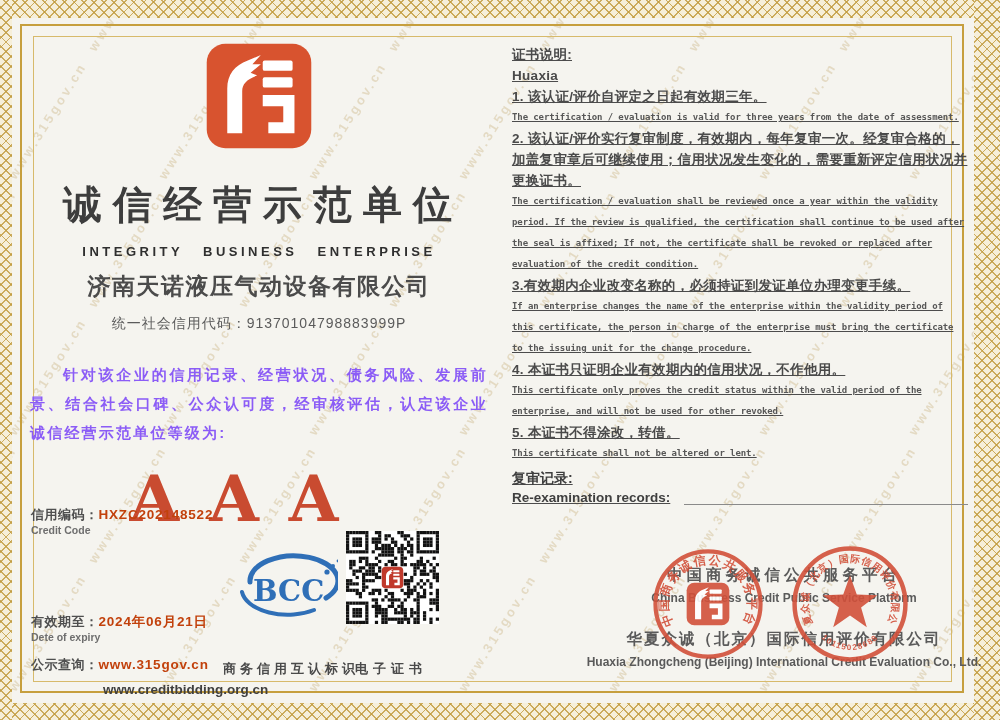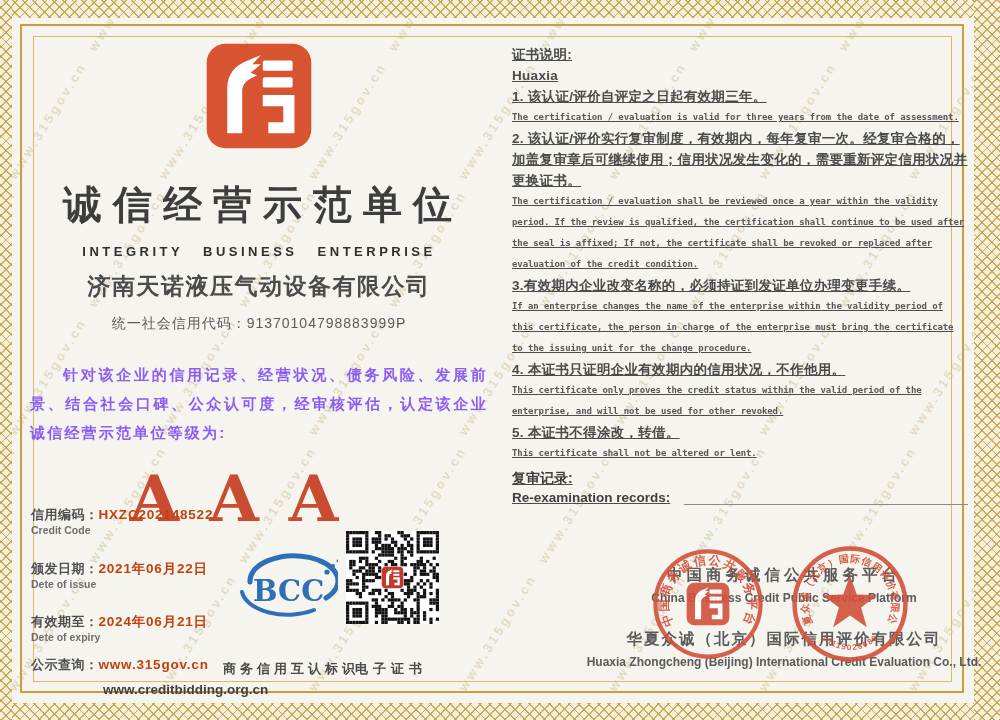--- a/index.html
+++ b/index.html
@@ -159,24 +159,20 @@
     <div class="cert-title-en">INTEGRITY BUSINESS ENTERPRISE</div>
     <div class="company">济南天诺液压气动设备有限公司</div>
     <div class="code-line">统一社会信用代码：91370104798883999P</div>
     <div class="body-par">针对该企业的信用记录、经营状况、债务风险、发展前景、结合社会口碑、公众认可度，经审核评估，认定该企业诚信经营示范单位等级为:</div>
     <div class="grade">AAA</div>
   </div>
 
   <div class="info-row" style="top:505px">
     <span class="cn">信用编码：</span><span class="val">HXZC202148522</span>
     <div class="sub">Credit Code</div>
-  </div>
-  <div class="info-row" style="top:559px">
-    <span class="cn">颁发日期：</span><span class="val">2021年06月22日</span>
-    <div class="sub">Dete of issue</div>
   </div>
   <div class="info-row" style="top:612px">
     <span class="cn">有效期至：</span><span class="val">2024年06月21日</span>
     <div class="sub">Dete of expiry</div>
   </div>
   <div class="info-row" style="top:655px">
     <span class="cn">公示查询：</span><span class="val">www.315gov.cn</span>
     <div class="val2">www.creditbidding.org.cn</div>
   </div>
 

